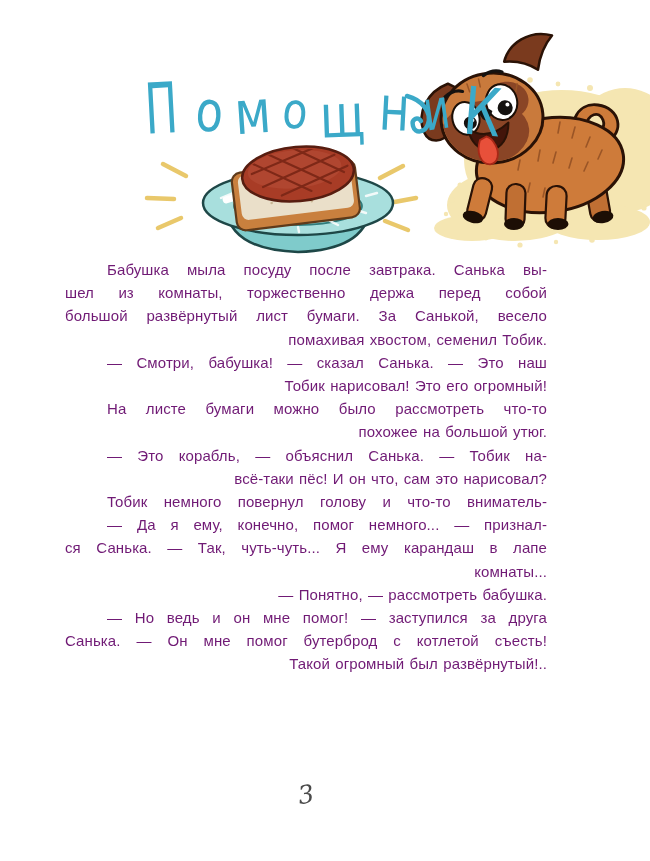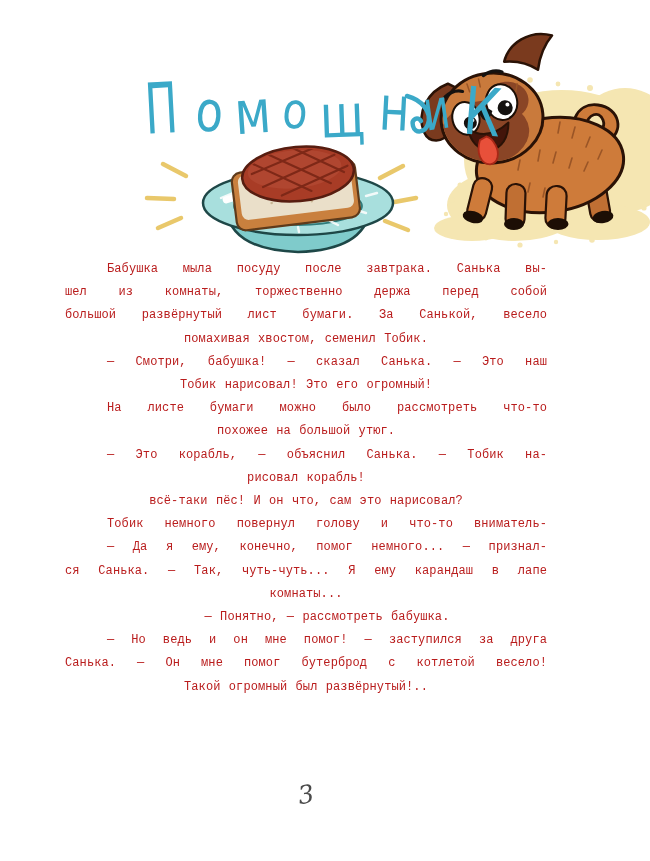--- a/index.html
+++ b/index.html
@@ -20,25 +20,25 @@
   .t1{font-size:56px;transform:rotate(4deg)  scaleX(.80) translateY(-4px);}
   .t2{font-size:60px;transform:rotate(-4deg) scaleX(.80) translateY(-2px);}
   .t3{font-size:50px;transform:rotate(6deg)  scaleX(.82) translateY(-8px);}
   .t4{font-size:60px;transform:rotate(-2deg) scaleX(.80) translateY(2px);}
   .t5{font-size:62px;transform:rotate(3deg)  scaleX(.75) translateY(-4px);}
   .t6{font-size:56px;transform:rotate(-8deg) scaleX(.72) translateY(-6px);}
   .t7{font-size:66px;transform:rotate(5deg)  scaleX(.80) translateY(2px);}
   
   .story{
     position:absolute;left:65px;top:258px;width:482px;
-    font-size:12px;line-height:23.2px;color:#b91c1c;
-    letter-spacing:.1px;word-spacing:1px;font-family:Liberation Mono, monospace;
+    font-size:15px;line-height:23.2px;color:#701a75;
+    letter-spacing:.1px;word-spacing:1px;
   }
   .ln{text-align:justify;text-align-last:justify;-moz-text-align-last:justify;}
-  .ln.last{text-align:center;text-align-last:auto;-moz-text-align-last:auto;}
+  .ln.last{text-align:right;text-align-last:auto;-moz-text-align-last:auto;}
   .ln.ind{padding-left:42px;}
   
   .pageno{
     position:absolute;left:65px;top:780px;width:482px;text-align:center;
     font-family:"DejaVu Serif", serif;font-style:italic;
     font-size:25px;color:#4a4a4a;
   }
   .pageno span{display:inline-block;transform:rotate(-9deg);}
 </style>
 </head>
@@ -212,27 +212,26 @@
 <div class="story">
   <div class="ln ind">Бабушка мыла посуду после завтрака. Санька вы-</div>
   <div class="ln">шел из комнаты, торжественно держа перед собой</div>
   <div class="ln">большой развёрнутый лист бумаги. За Санькой, весело</div>
   <div class="ln last">помахивая хвостом, семенил Тобик.</div>
   <div class="ln ind">— Смотри, бабушка! — сказал Санька. — Это наш</div>
   <div class="ln last">Тобик нарисовал! Это его огромный!</div>
   <div class="ln ind">На листе бумаги можно было рассмотреть что-то</div>
   <div class="ln last">похожее на большой утюг.</div>
   <div class="ln ind">— Это корабль, — объяснил Санька. — Тобик на-</div>
-  <div class="ln last">рисовал корабль!</div>
   <div class="ln last">всё-таки пёс! И он что, сам это нарисовал?</div>
   <div class="ln ind">Тобик немного повернул голову и что-то вниматель-</div>
   <div class="ln ind">— Да я ему, конечно, помог немного... — признал-</div>
   <div class="ln">ся Санька. — Так, чуть-чуть... Я ему карандаш в лапе</div>
   <div class="ln last">комнаты...</div>
   <div class="ln ind last">— Понятно, — рассмотреть бабушка.</div>
   <div class="ln ind">— Но ведь и он мне помог! — заступился за друга</div>
-  <div class="ln">Санька. — Он мне помог бутерброд с котлетой весело!</div>
+  <div class="ln">Санька. — Он мне помог бутерброд с котлетой съесть!</div>
   <div class="ln last">Такой огромный был развёрнутый!..</div>
 </div>
 
 <div class="pageno">
   <span>3</span>
 </div>
 
 </body></html>

